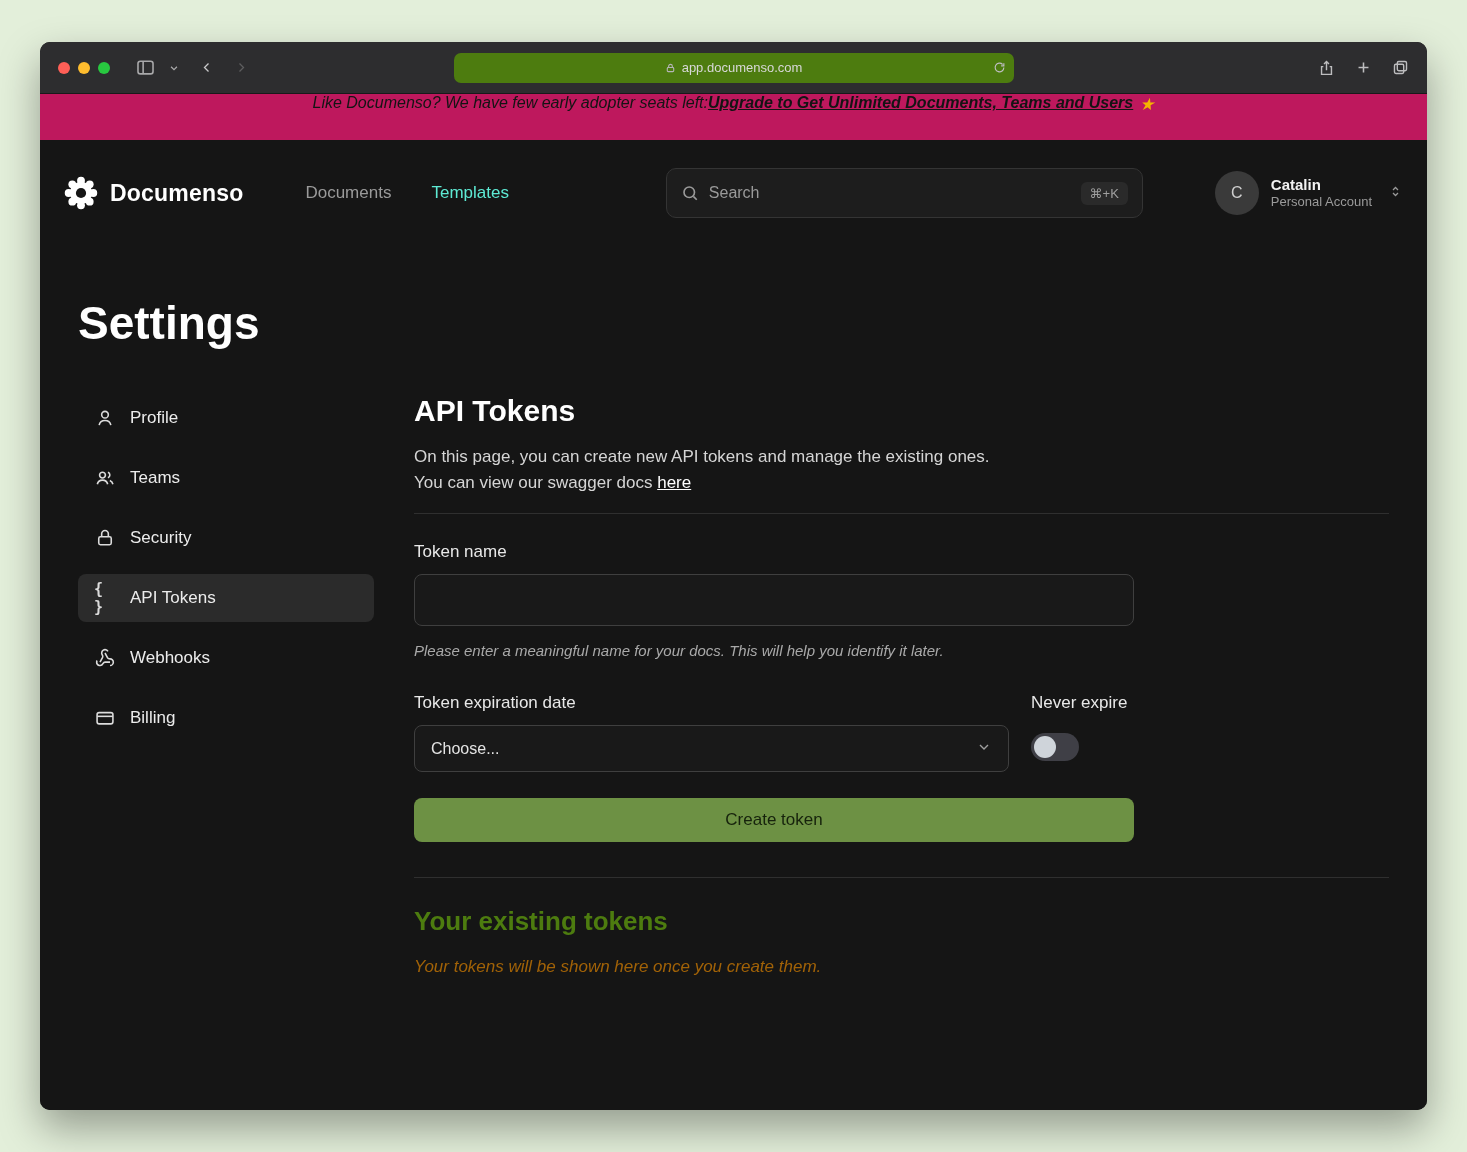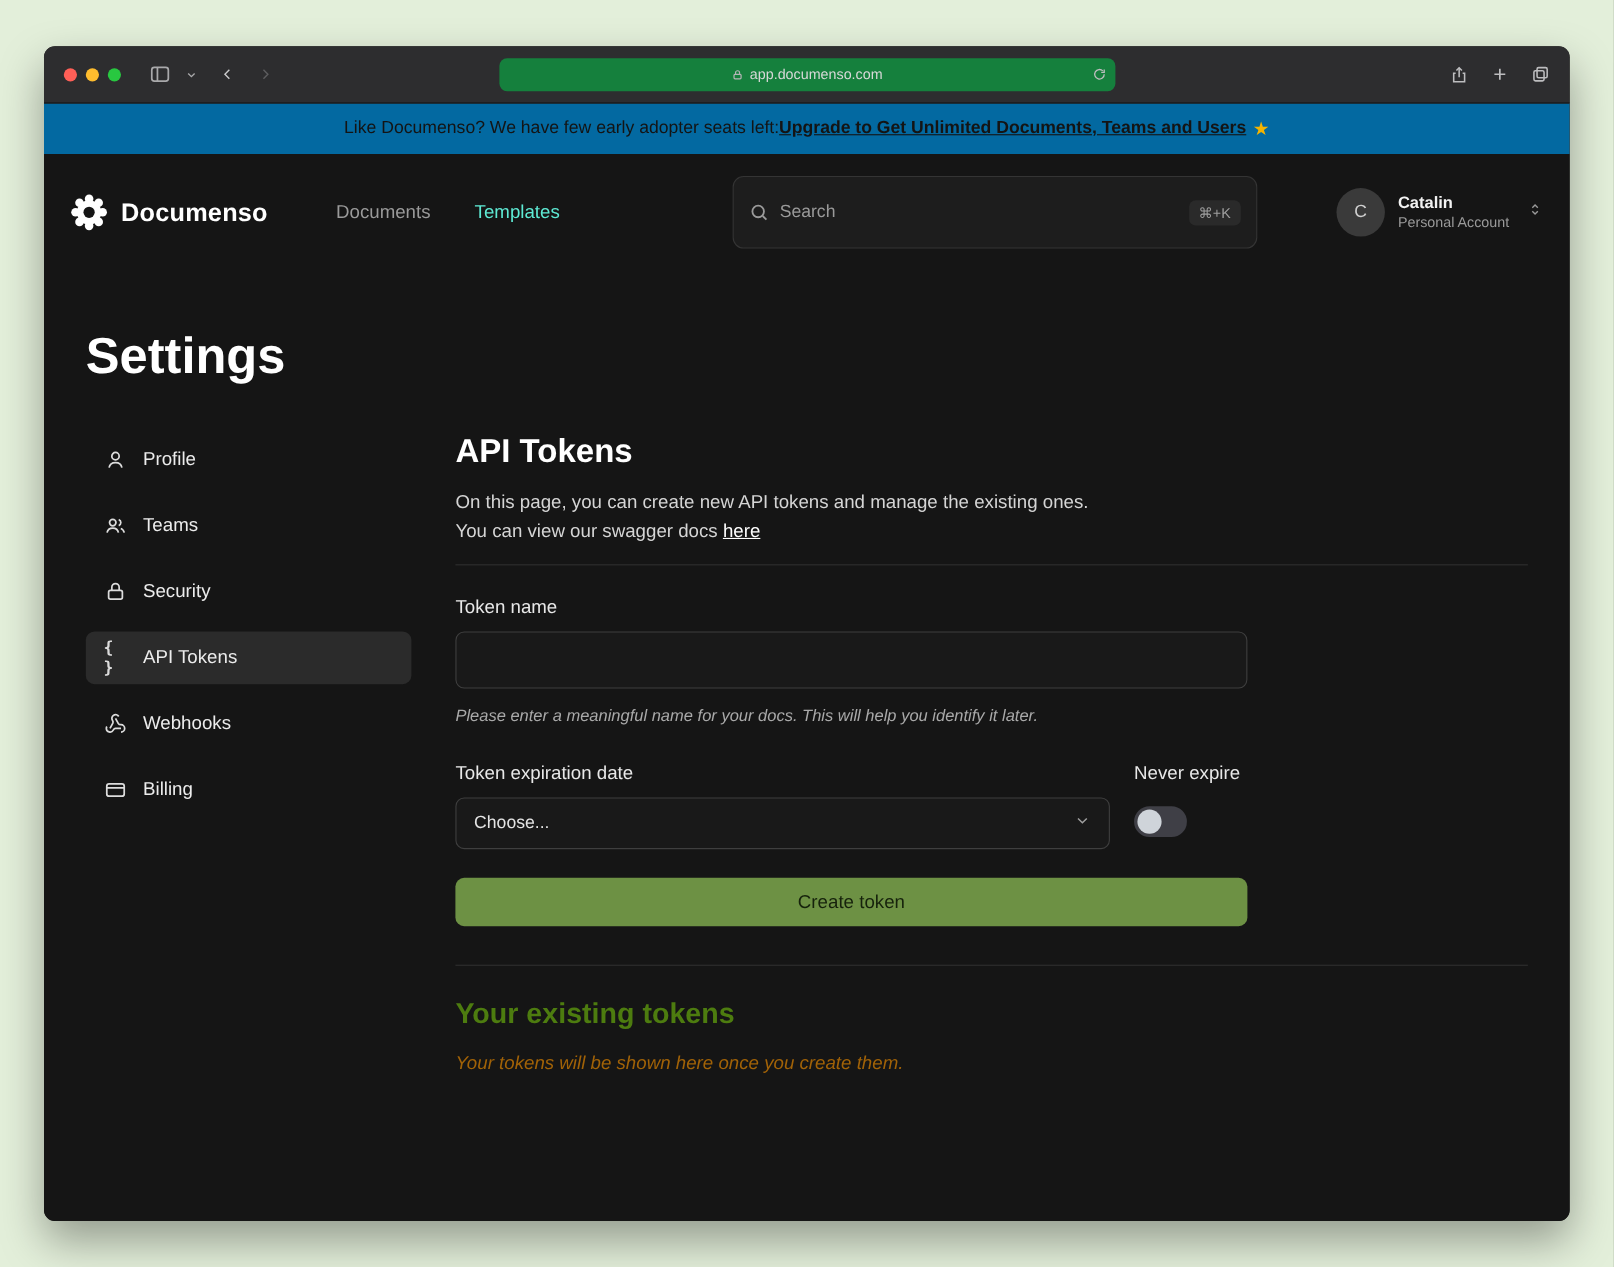--- a/index.html
+++ b/index.html
@@ -11,43 +11,43 @@
   
   .titlebar { height:52px; background:#2d2d2f; display:flex; align-items:center; padding:0 18px;
               position:relative; border-bottom:1px solid #19191a; }
   .lights { display:flex; gap:8px; align-items:center; }
   .light { width:12px; height:12px; border-radius:50%; display:inline-block; }
   .tb-group { display:flex; align-items:center; gap:14px; margin-left:26px; color:#a9a9ab; }
   .tb-icon { display:flex; align-items:center; }
   .tb-icon svg { display:block; }
   .fwd { color:#5d5d5f; }
   .urlbar { position:absolute; left:50%; top:50%; transform:translate(-50%,-50%);
-            width:560px; height:30px; background:#15803d; border-radius:7px;
+            width:560px; height:30px; background:#4d7c0f; border-radius:7px;
             display:flex; align-items:center; justify-content:center; gap:6px;
             color:#d8d8d8; font-size:13px; }
   .urlbar .refresh { position:absolute; right:8px; color:#bdbdbf; }
   .tb-right { position:absolute; right:18px; top:0; height:100%; display:flex; align-items:center; gap:20px; color:#bdbdbf; }
 
   
-  .banner { height:46px; background:#0369a1; display:flex; align-items:center; justify-content:center;
-            color:#141414; font-size:16px; font-weight:500; }
+  .banner { height:46px; background:#be185d; display:flex; justify-content:center;
+            color:#141414; font-size:16px; font-weight:500;font-style:italic; }
   .banner a { color:#141414; font-weight:600; text-decoration:underline; cursor:pointer; }
   .banner .star { color:#f4b400; margin-left:6px; font-size:17px; }
 
   
   .app { height:970px; background:#151515; color:#e8e8e8; }
 
   .app-header { height:106px; display:flex; align-items:center; padding:0 24px; }
   .brand { display:flex; align-items:center; gap:12px; }
   .brand-name { font-size:23px; font-weight:700; color:#fff; letter-spacing:.2px; }
   .main-nav { display:flex; gap:40px; margin-left:62px; font-size:17px; }
   .nav-documents { color:#9a9a9a; cursor:pointer; }
   .nav-templates { color:#5eead4; cursor:pointer; }
 
-  .search { margin-left:auto; width:477px; height:66px; border:1px solid #343434; background:#1d1d1d;
+  .search { margin-left:auto; width:477px; height:50px; border:1px solid #343434; background:#1d1d1d;
             border-radius:10px; display:flex; align-items:center; padding:0 14px; gap:10px; cursor:text; }
   .search .s-label { color:#9a9a9a; font-size:16px; }
   .search .kbd { margin-left:auto; background:#2a2a2a; color:#9f9f9f; font-size:13px;
                  border-radius:6px; padding:4px 9px; }
 
   .account { display:flex; align-items:center; gap:12px; margin-left:72px; cursor:pointer; }
   .avatar { width:44px; height:44px; border-radius:50%; background:#3a3a3a; color:#cfcfcf;
             display:flex; align-items:center; justify-content:center; font-size:16px; }
   .acct-text { display:flex; flex-direction:column; line-height:1.25; }
   .acct-name { font-size:15px; font-weight:600; color:#f2f2f2; }

